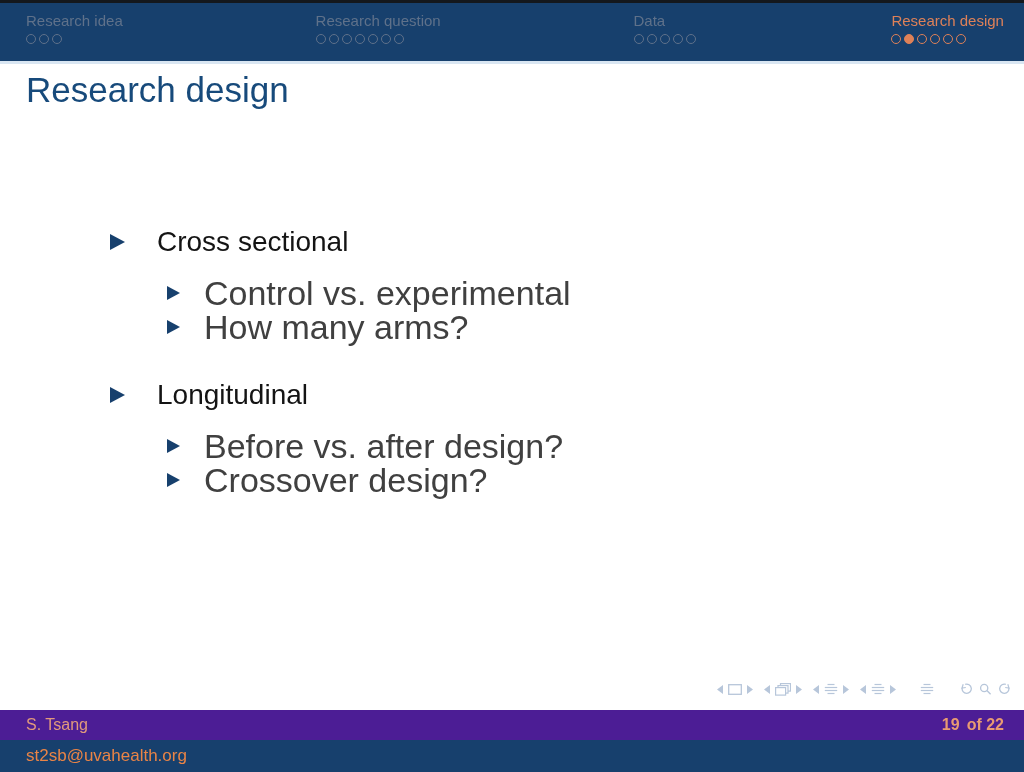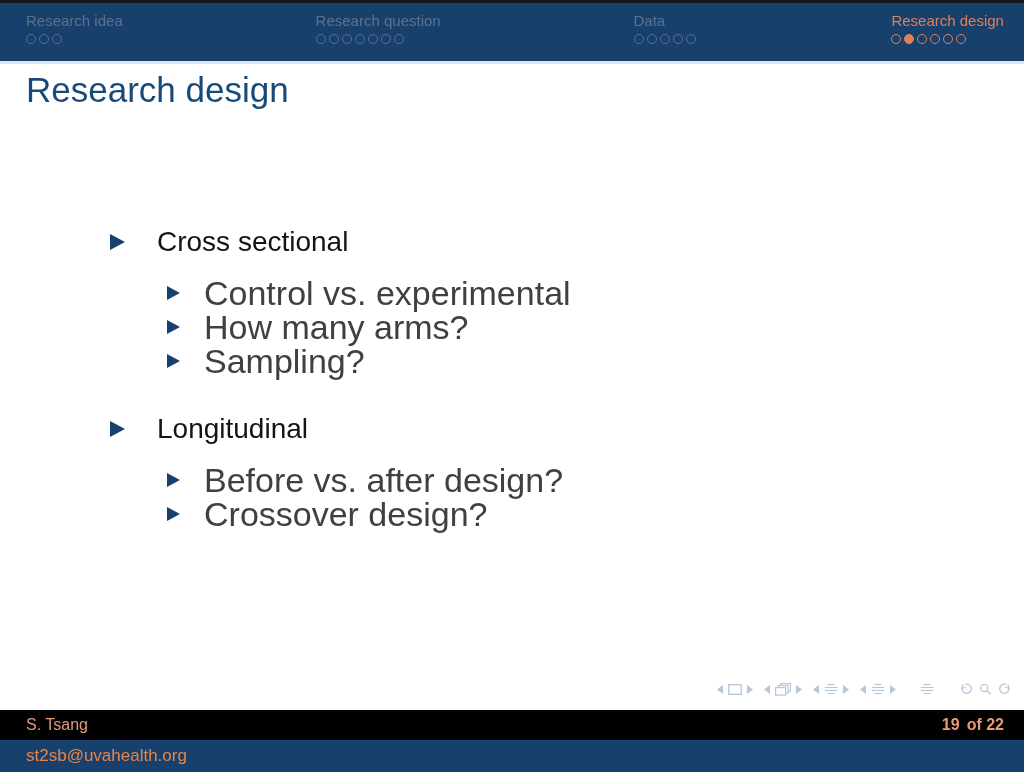--- a/index.html
+++ b/index.html
@@ -81,21 +81,21 @@
   }
   .navgrp { display: flex; align-items: center; gap: 5px; }
   .navgrp + .navgrp { margin-left: 11px; }
   .nav-single { margin-left: 24px; display: flex; align-items: center; }
   .navbar svg { display: block; }
   .nav-btn { cursor: pointer; display: flex; align-items: center; }
 
   
   .footer-line1 {
     position: absolute; top: 710px; left: 0; right: 0; height: 30px;
-    background: #000000;
+    background: #4c1d95;
     display: flex; align-items: center; justify-content: space-between;
     padding: 0 20px 0 26px;
   }
   .author { color: #e29a7c; font-size: 16px; }
   .pagenum { color: #e89a72; font-size: 16px; font-weight: bold; }
   .pagenum .pn-cur { margin-right: 7px; }
   .footer-line2 {
     position: absolute; top: 740px; left: 0; right: 0; height: 32px;
     background: #17406d;
     display: flex; align-items: center;
@@ -168,24 +168,20 @@
     </div>
     <div class="sublist">
       <div class="l2">
         <span class="tri tri2"></span>
         <span class="l2-text">Control vs. experimental</span>
       </div>
       <div class="l2">
         <span class="tri tri2"></span>
         <span class="l2-text">How many arms?</span>
       </div>
-      <div class="l2">
-        <span class="tri tri2"></span>
-        <span class="l2-text">Sampling?</span>
-      </div>
     </div>
   </div>
 
   <div class="group">
     <div class="l1">
       <span class="tri tri1"></span>
       <span class="l1-text">Longitudinal</span>
     </div>
     <div class="sublist">
       <div class="l2">

